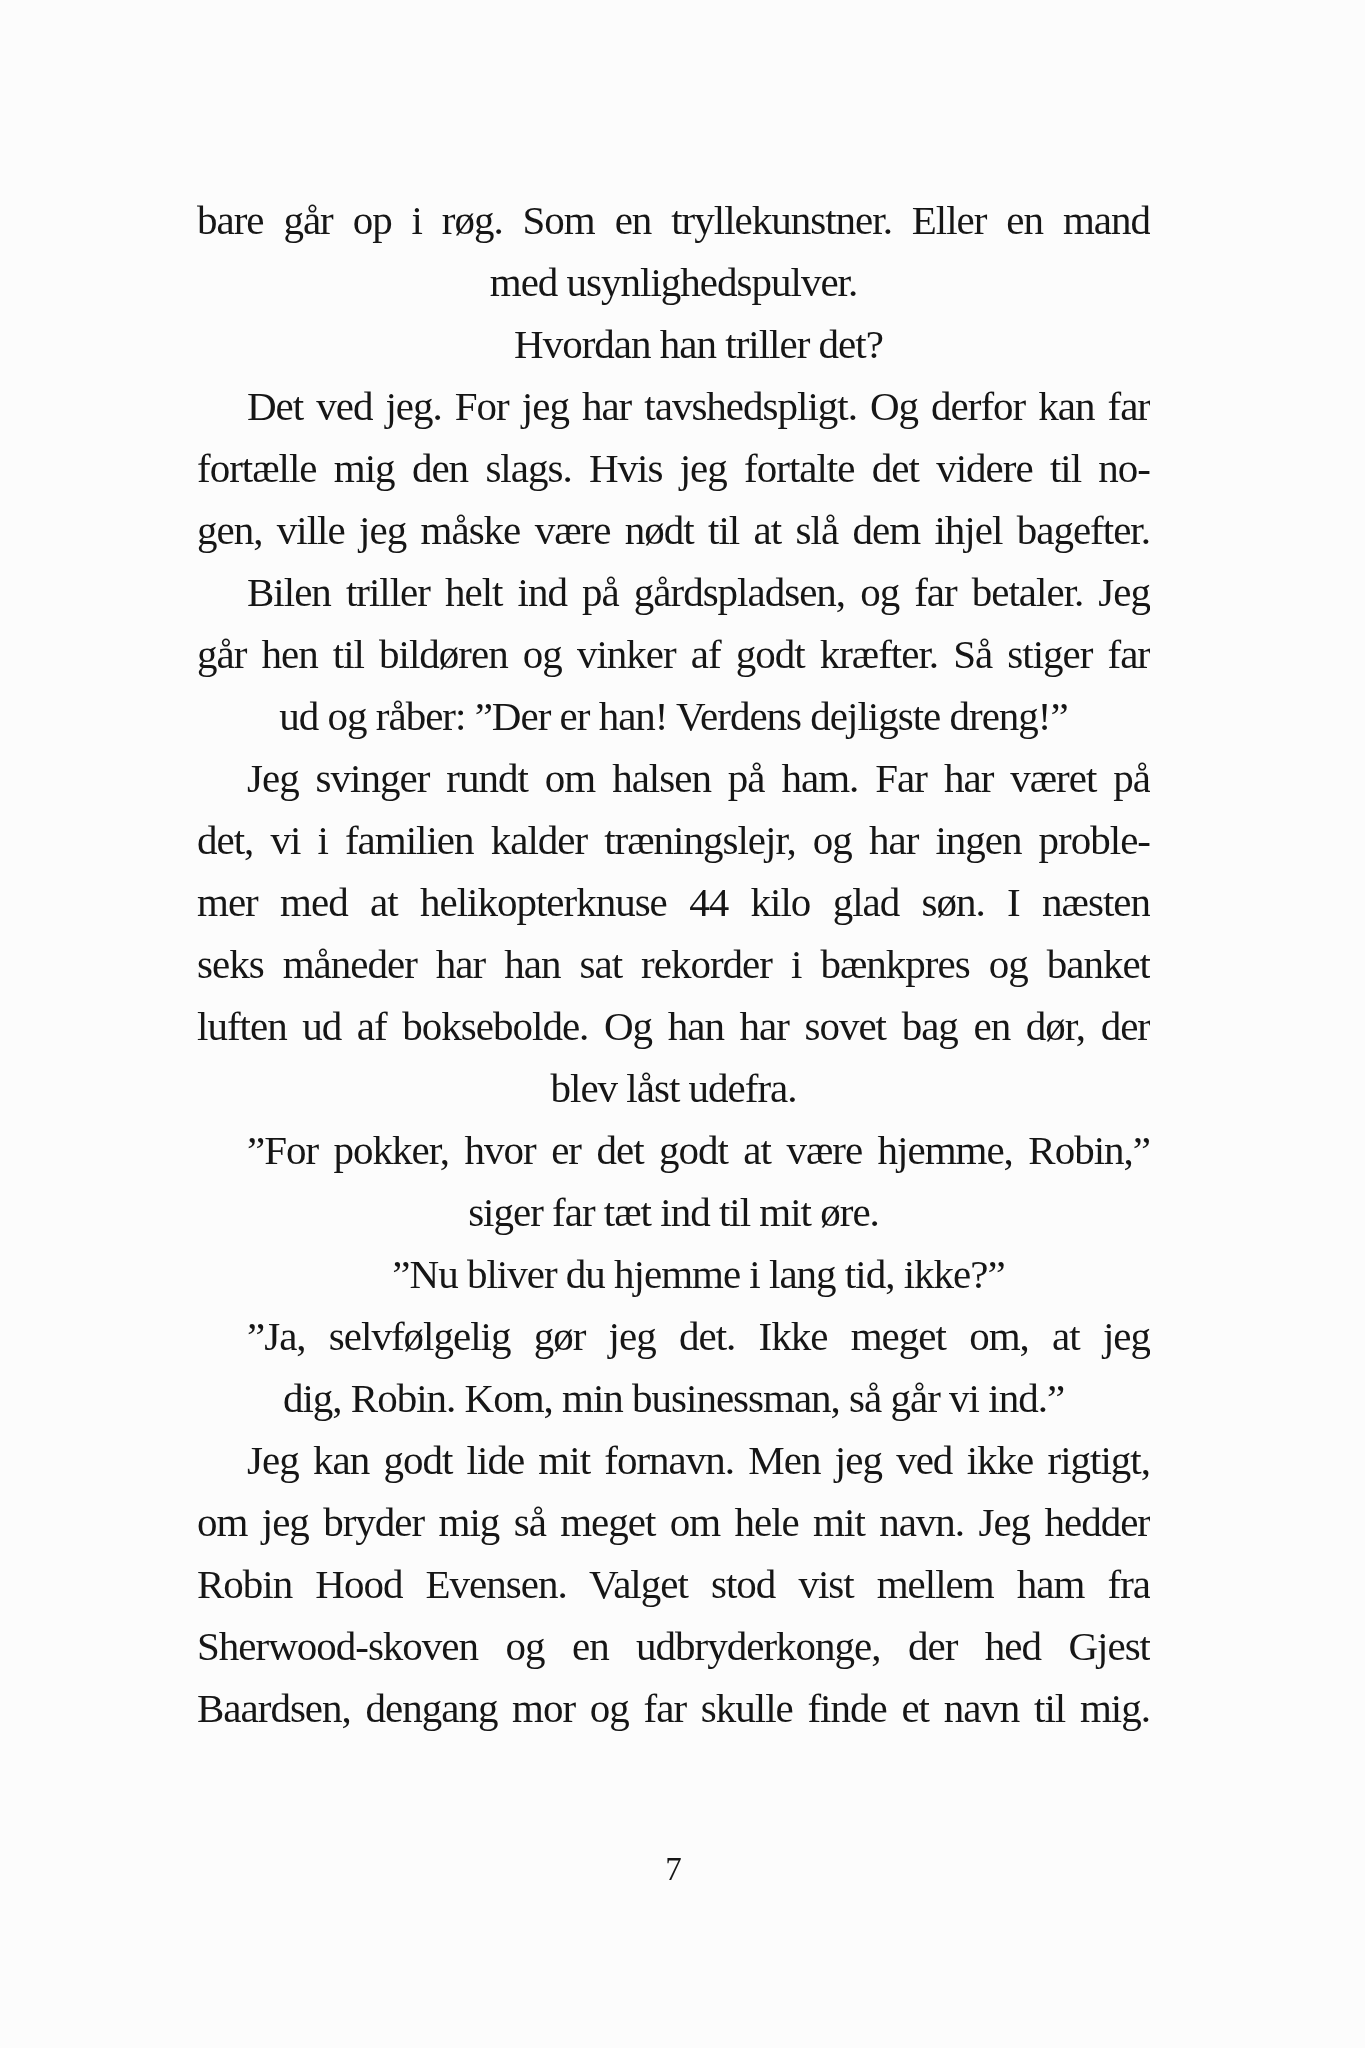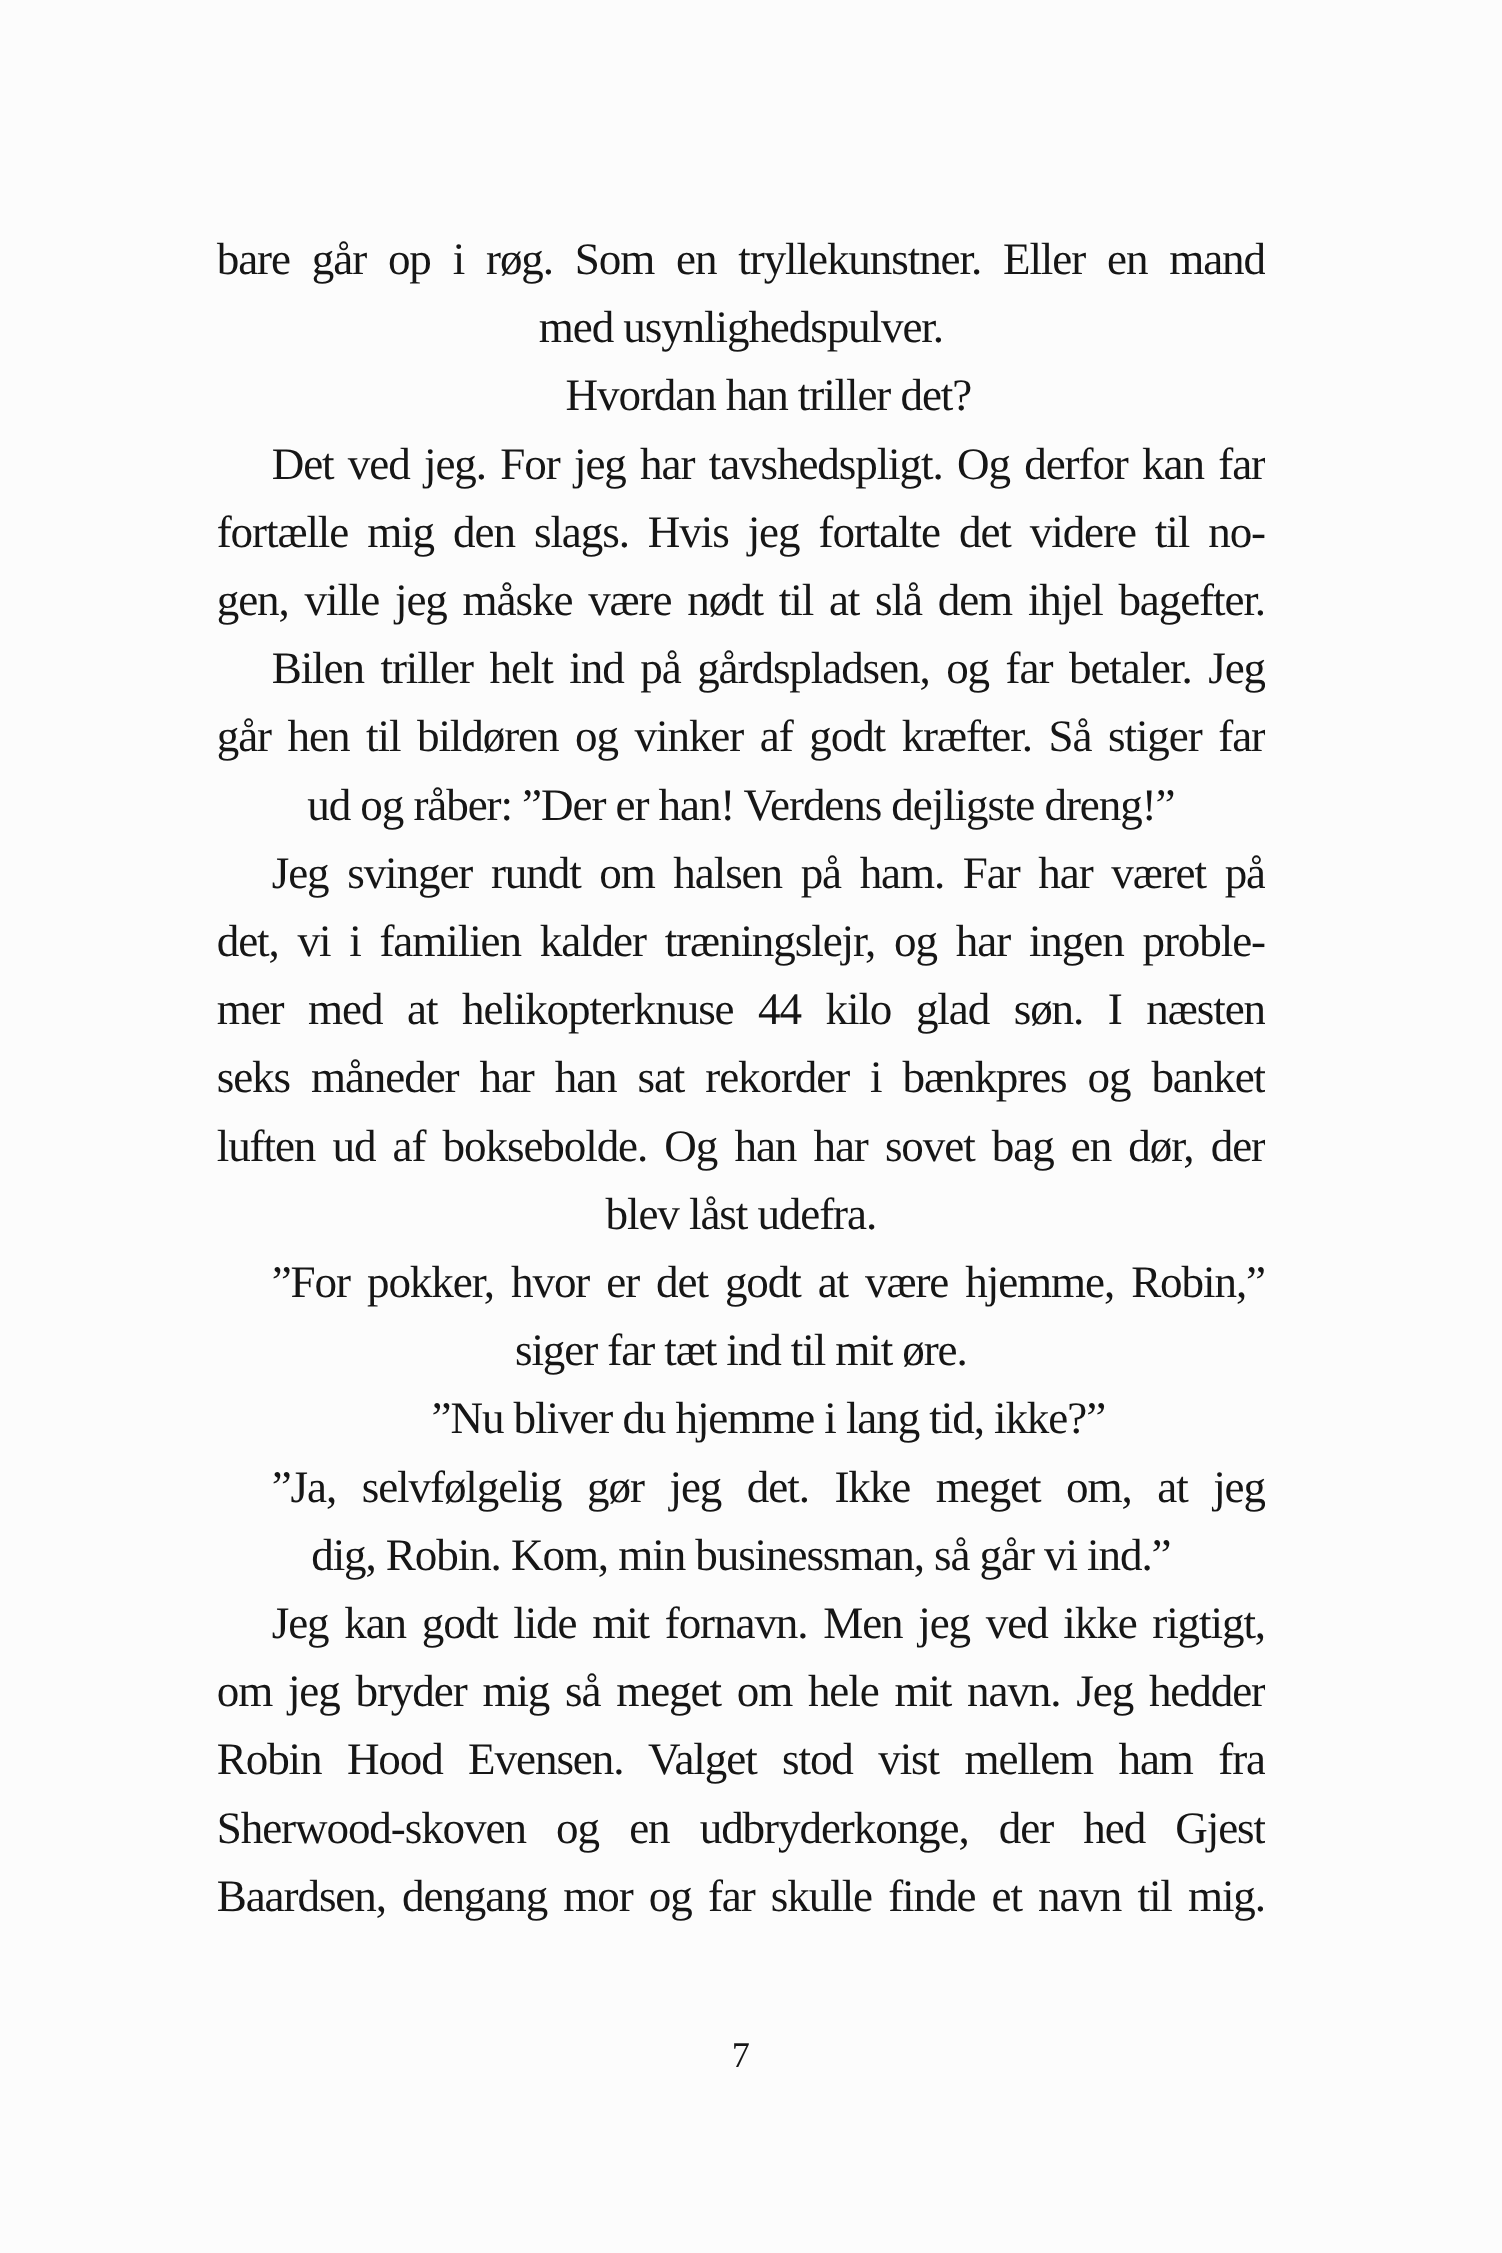--- a/index.html
+++ b/index.html
@@ -17,21 +17,20 @@
   }
   .book-page {
     position: absolute;
     inset: 0;
   }
   .text-block {
     position: absolute;
     left: 197px;
     top: 189px;
     width: 953px;
-    margin-top: 15px;
   }
   .line {
     font-size: 41px;
     line-height: 62px;
     height: 62px;
     letter-spacing: -1px;
     text-align: center;
     white-space: nowrap;
     overflow: hidden;
   }

